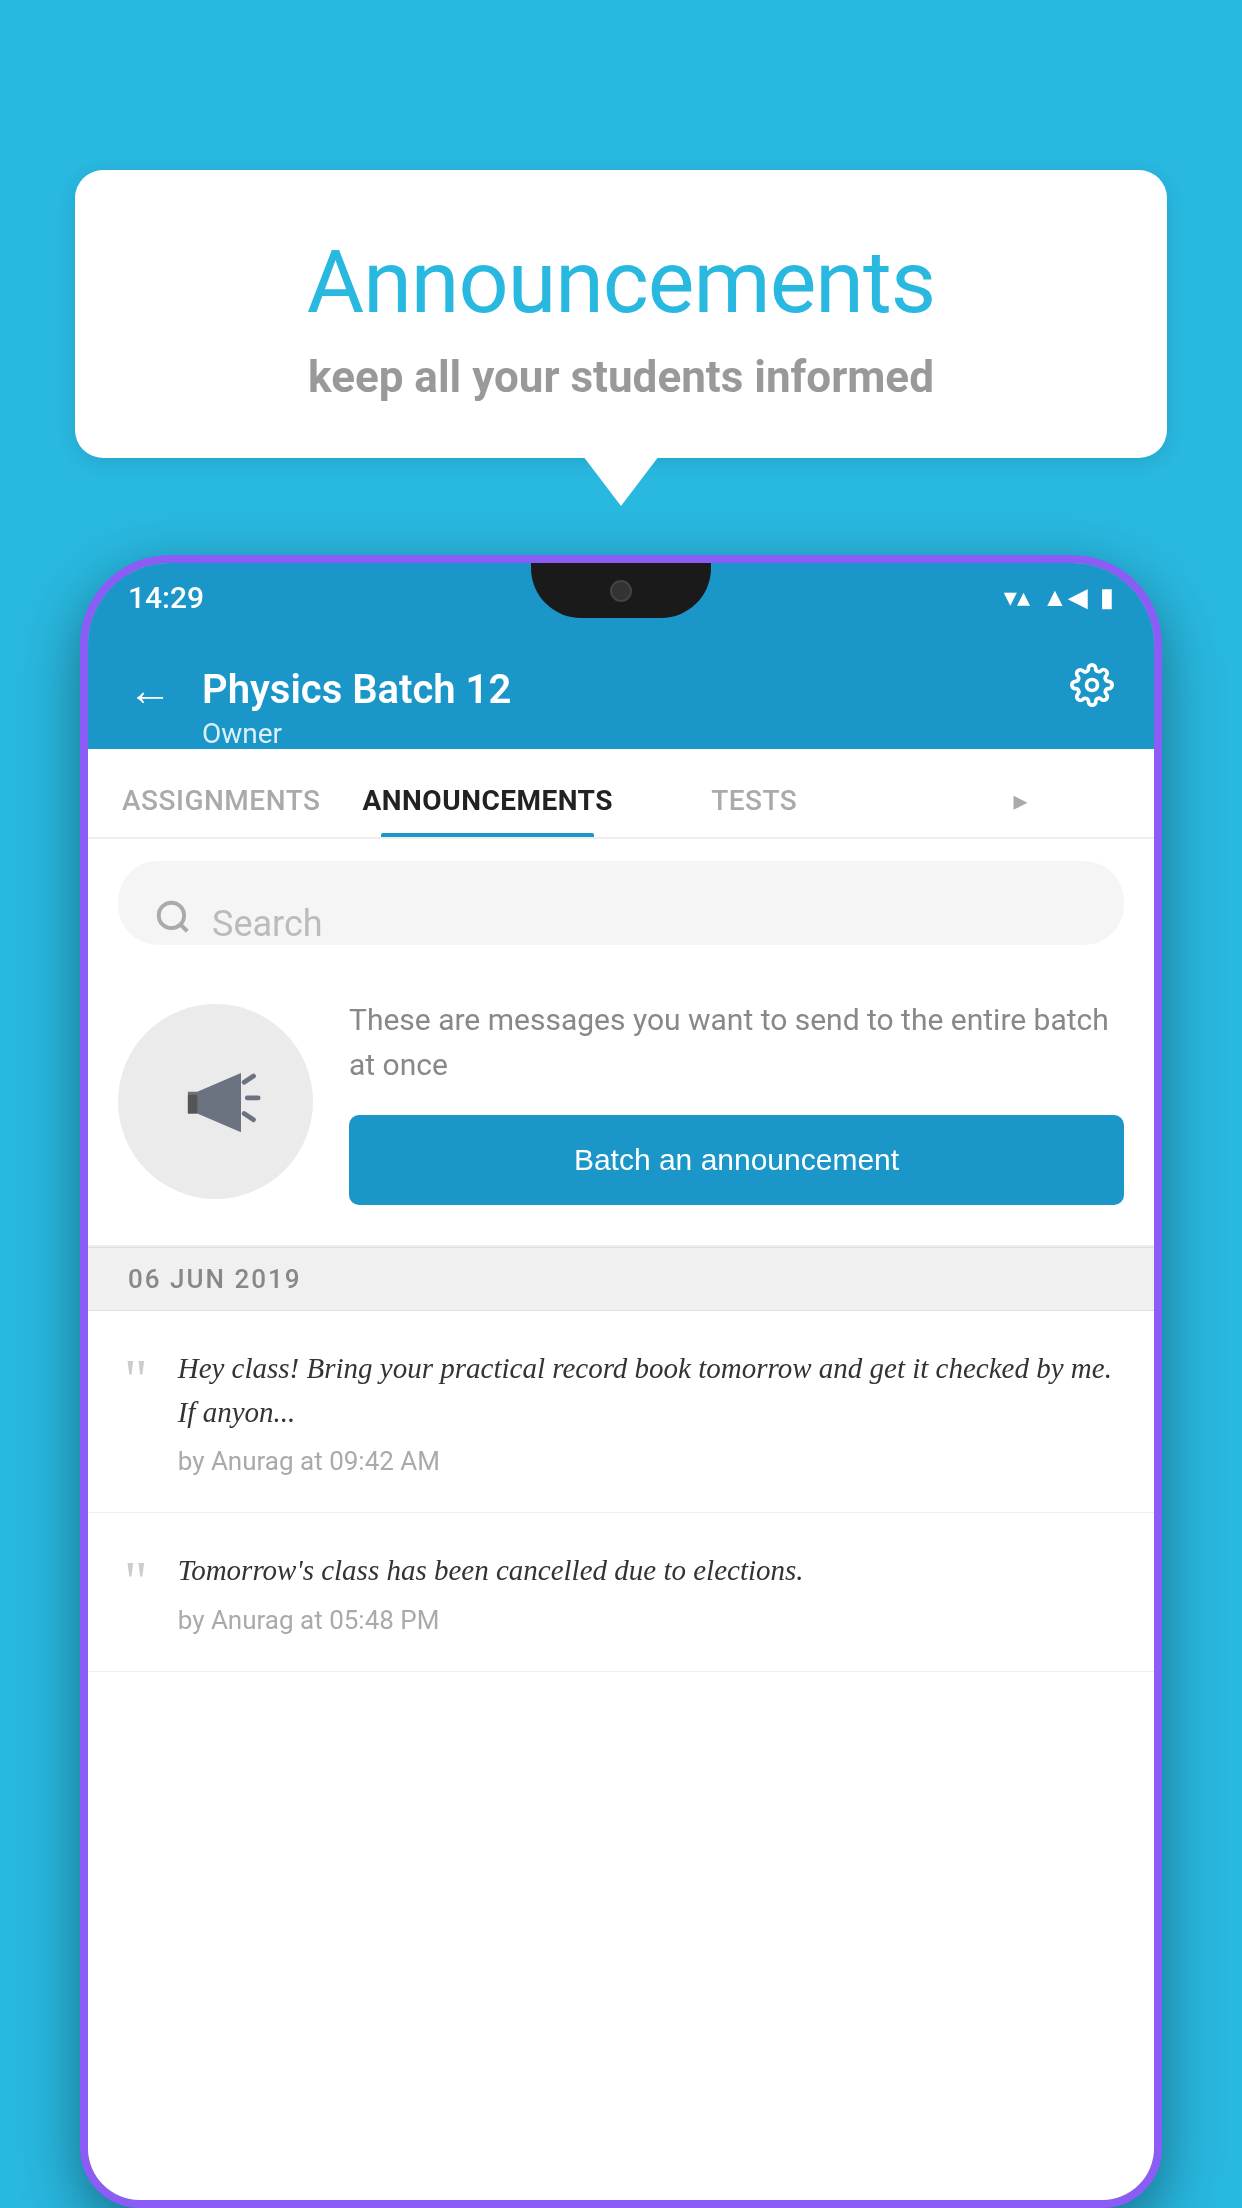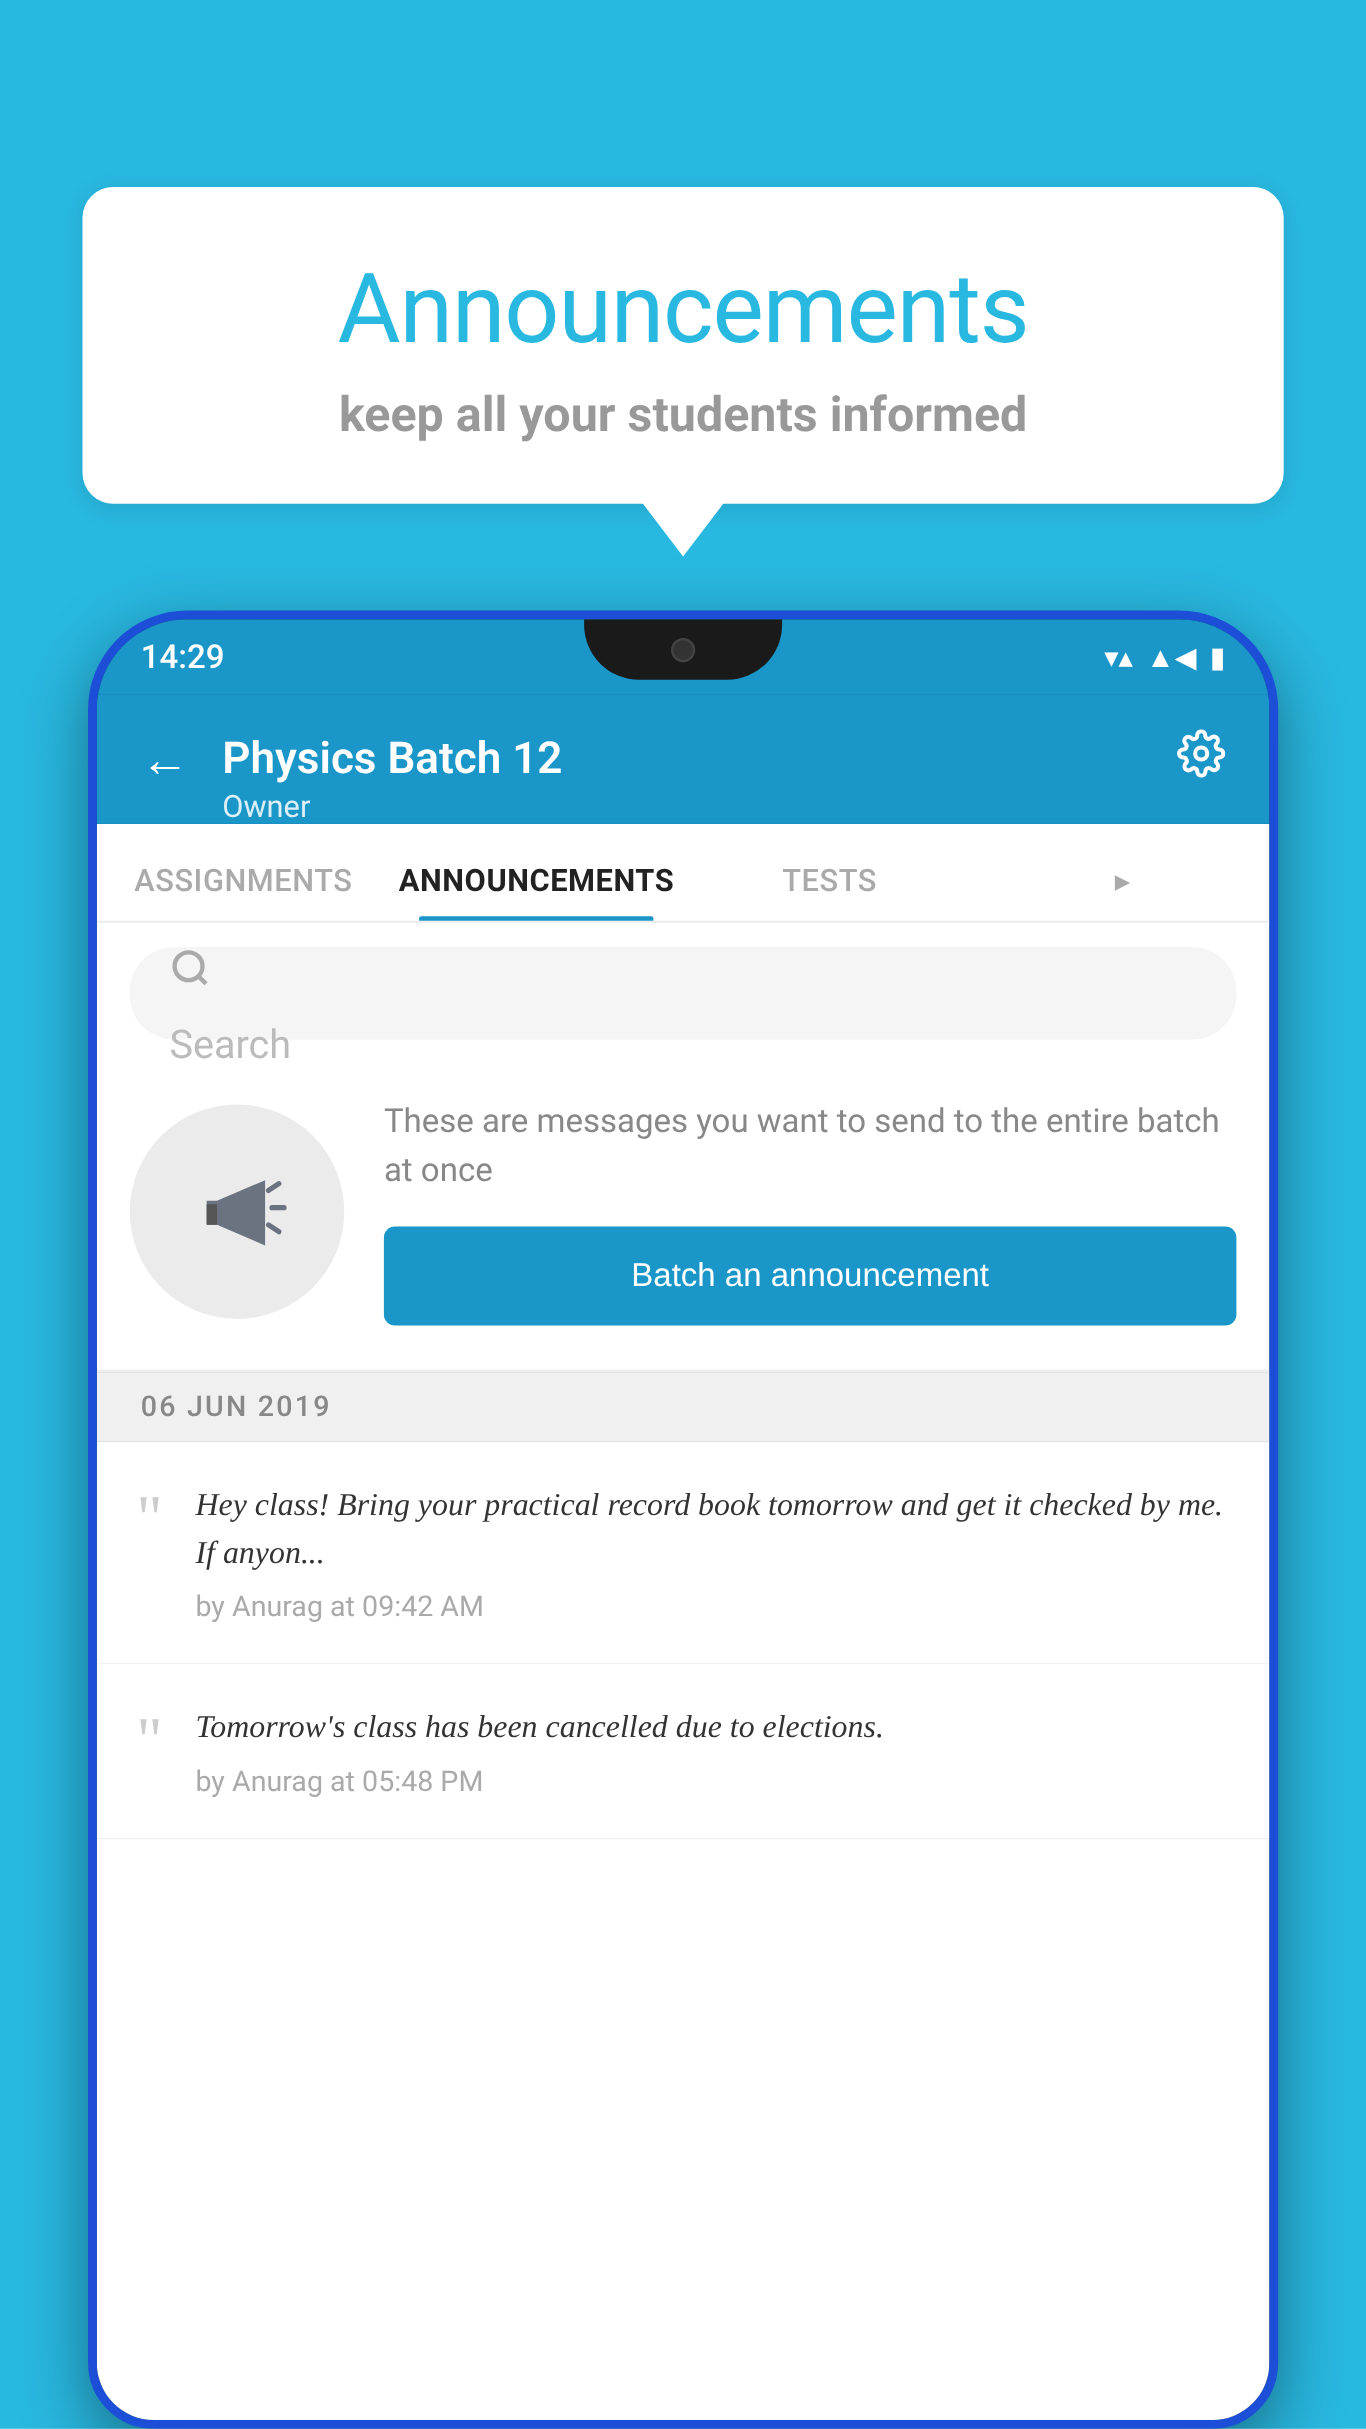--- a/index.html
+++ b/index.html
@@ -49,23 +49,23 @@
       font-weight: 700;
     }
 
     
     .phone-frame {
       position: absolute;
       top: 555px;
       left: 80px;
       right: 80px;
       bottom: 0;
-      background: #0c4a6e;
+      background: #a3a3a3;
       border-radius: 90px 90px 60px 60px;
-      border: 8px solid #1d4ed8;
+      border: 8px solid #8b5cf6;
       overflow: hidden;
       box-shadow: 0 20px 60px rgba(0,0,0,0.4);
     }
 
     
     .status-bar {
       background: #1a96c8;
       height: 68px;
       display: flex;
       align-items: center;
@@ -188,24 +188,23 @@
       overflow: hidden;
     }
 
     
     .search-bar {
       margin: 22px 30px;
       background: #f5f5f5;
       border-radius: 40px;
       height: 84px;
       display: flex;
-      align-items: flex-start;
+      align-items: flex-end;
       padding: 0 36px;
       gap: 20px;
-      flex-direction: column;
     }
     .search-icon-el {
       color: #aaa;
       font-size: 38px;
     }
     .search-text {
       color: #bbb;
       font-size: 36px;
     }
 

